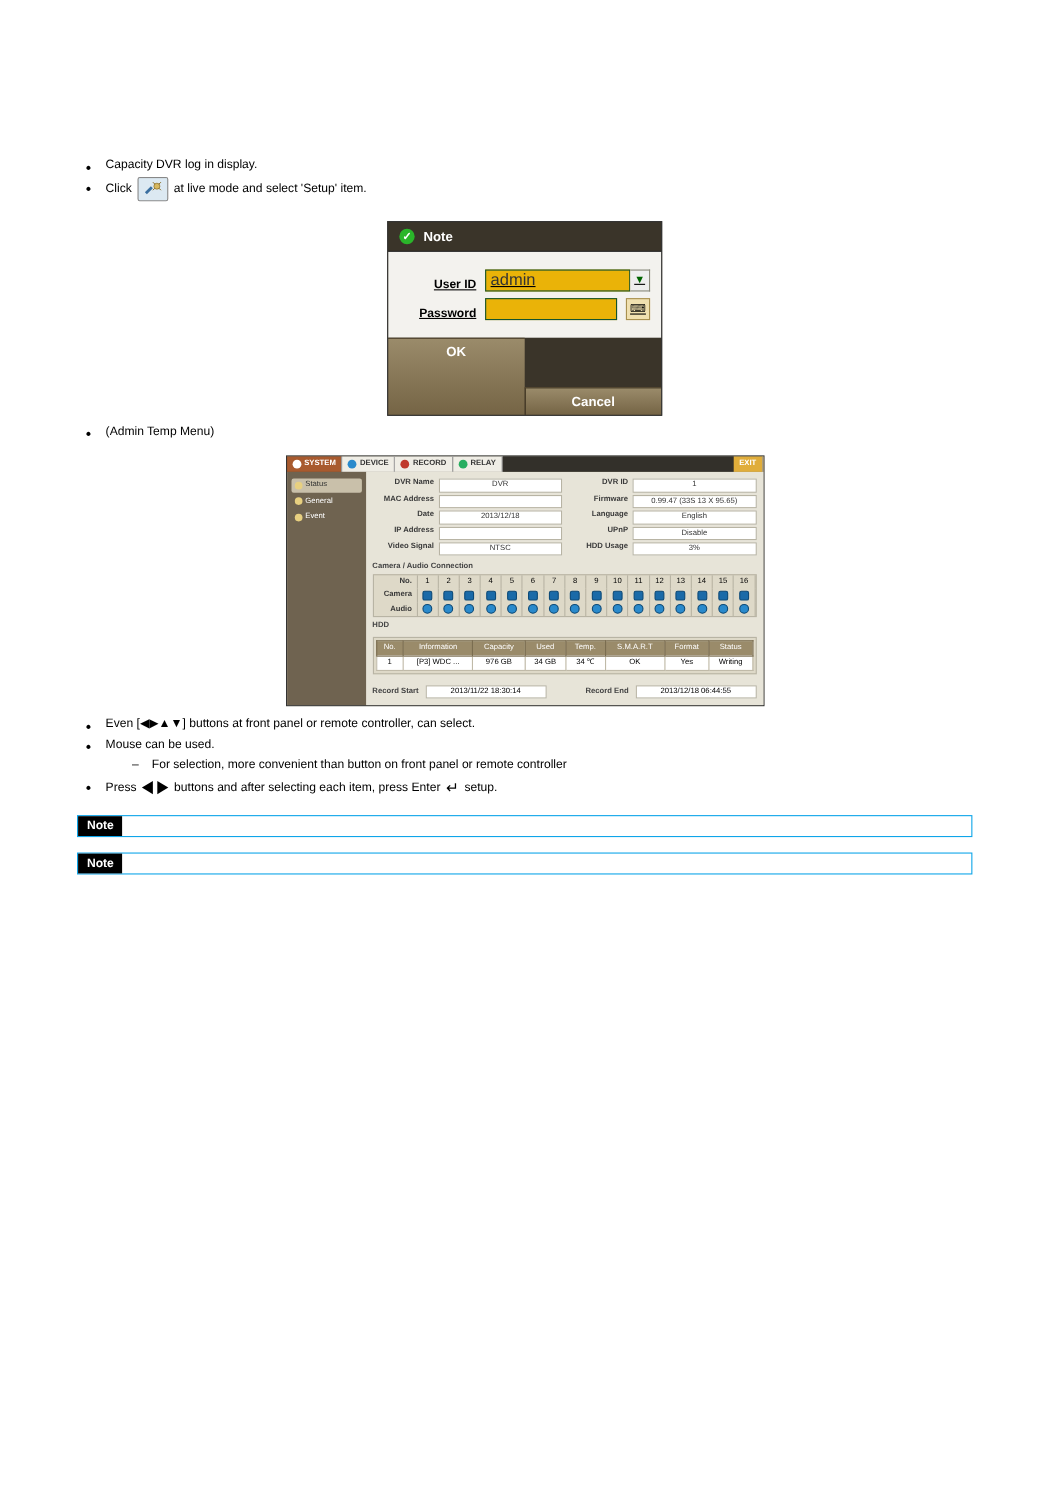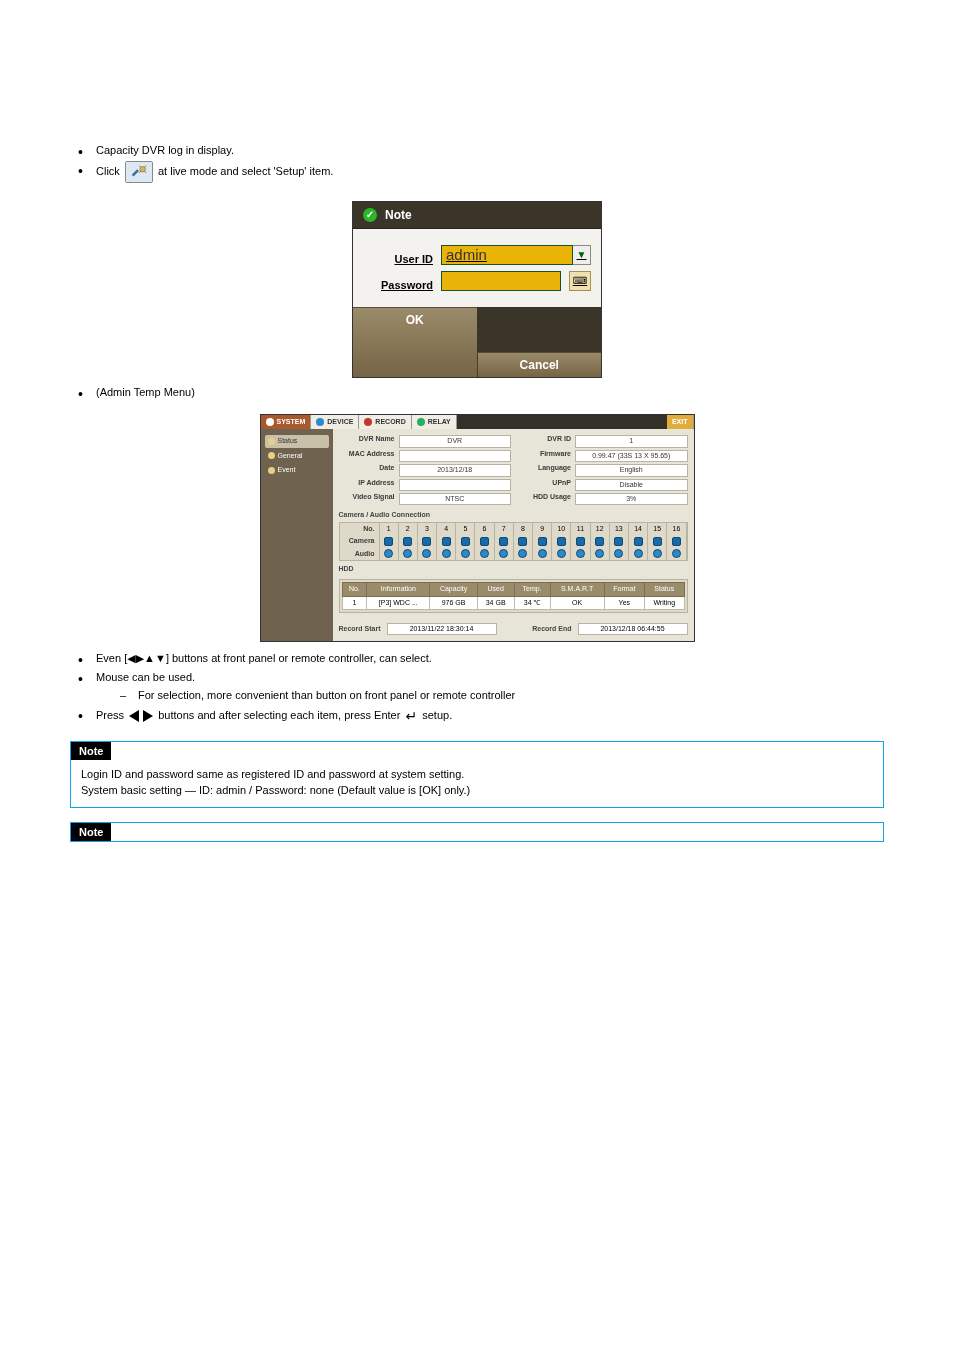--- a/index.html
+++ b/index.html
@@ -460,21 +460,17 @@
         <span class="tri r"></span>
     </span>
     <span> buttons and after selecting each item, press Enter </span>
     <span class="enter-sym">↵</span>
     <span> setup.</span>
   </li>
 </ul>
 
 <div class="note-box">
   <div class="note-tag">Note</div>
-  <div class="note-body">
-    <div>Login ID and password same as registered ID and password at system setting.</div>
-    <div>System basic setting — ID: admin / Password: none (Default value is [OK] only.)</div>
-  </div>
 </div>
 
 <div class="note-box">
   <div class="note-tag">Note</div>
 </div>
 
 </body></html>

